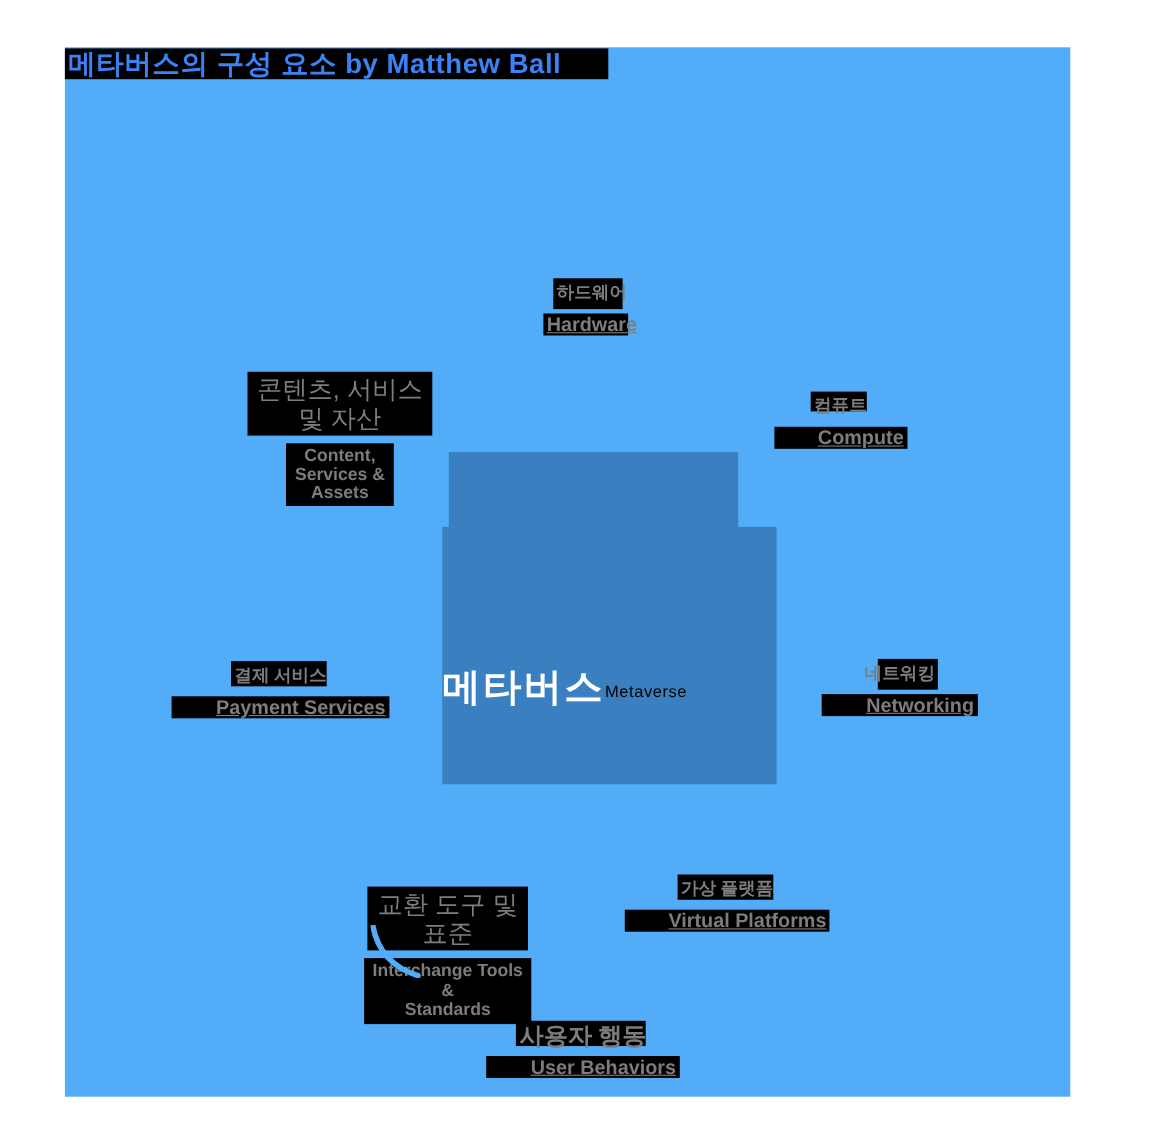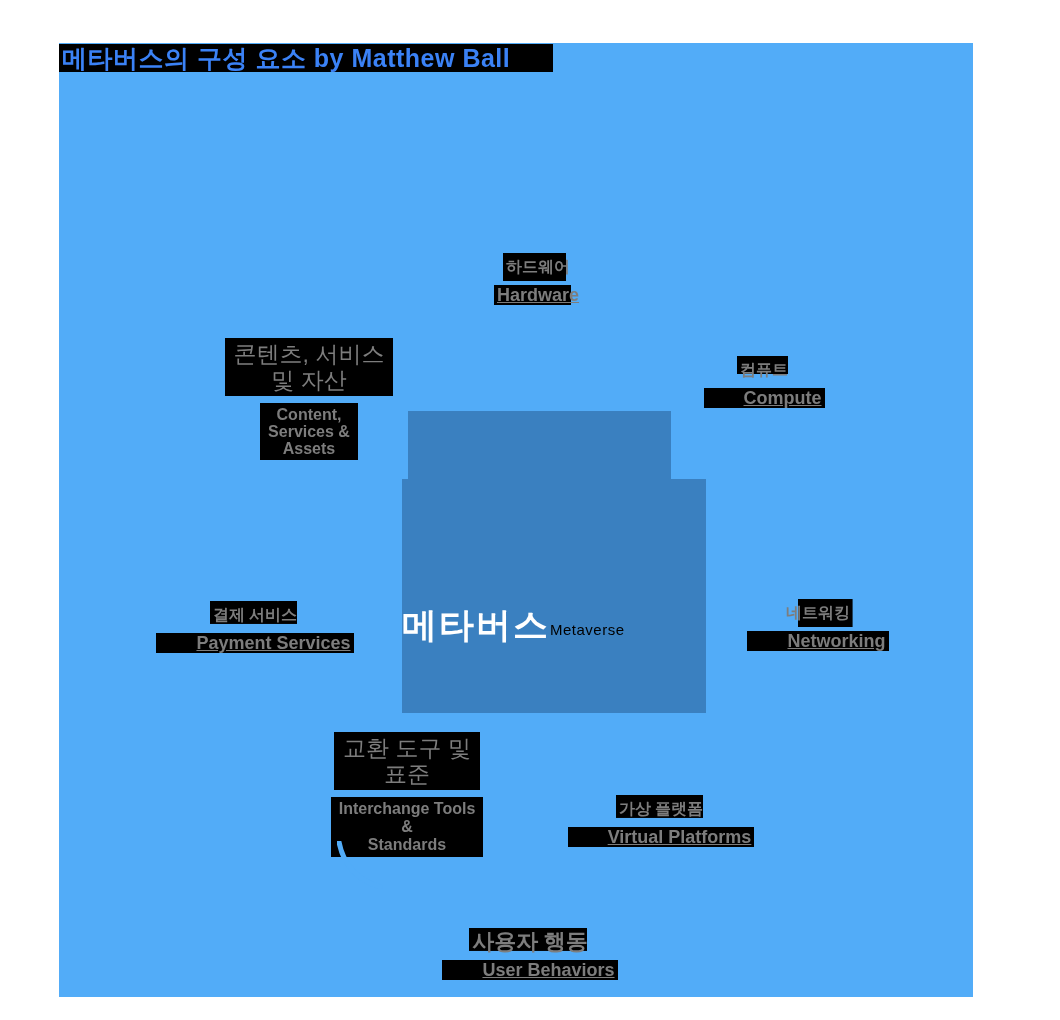--- a/index.html
+++ b/index.html
@@ -115,21 +115,21 @@
 <div class="node" style="left:135px; top:601px;">
   <span class="ko c-top80">결제 서비스</span>
   <span class="en hl-full">Payment Services</span>
 </div>
 
 <div class="node" style="left:698px; top:599px;">
   <span class="ko c-right">네트워킹</span>
   <span class="en hl-full">Networking</span>
 </div>
 
-<div class="node" style="left:287px; top:732px;justify-content:space-between;">
+<div class="node" style="left:287px; top:806px;justify-content:space-between;">
   <div class="block-ko">
     <div class="line">교환 도구 및</div>
     <div class="line">표준</div>
   </div>
   <div class="block-en">
     <div class="line">Interchange Tools</div>
     <div class="line">&amp;</div>
     <div class="line">Standards</div>
   </div>
 </div>

